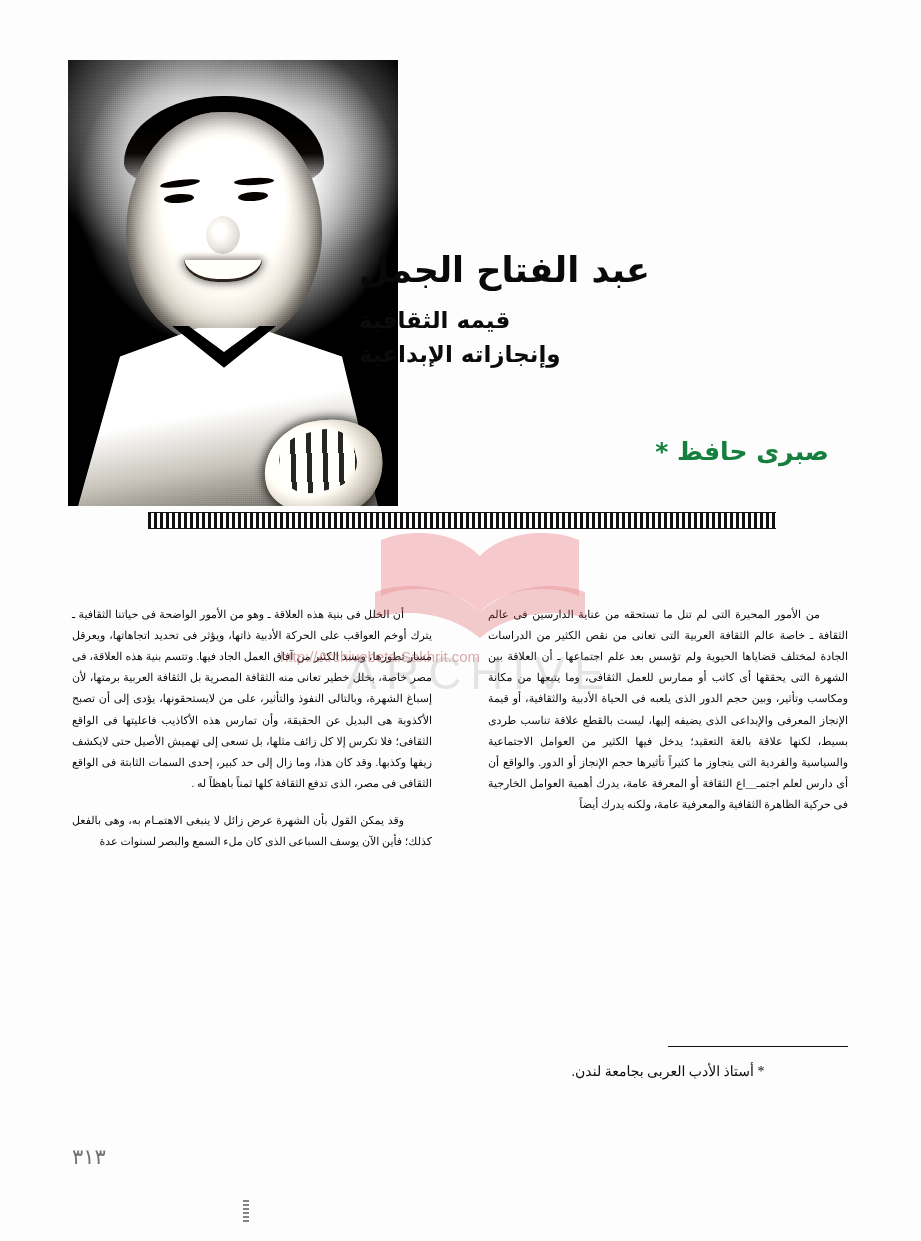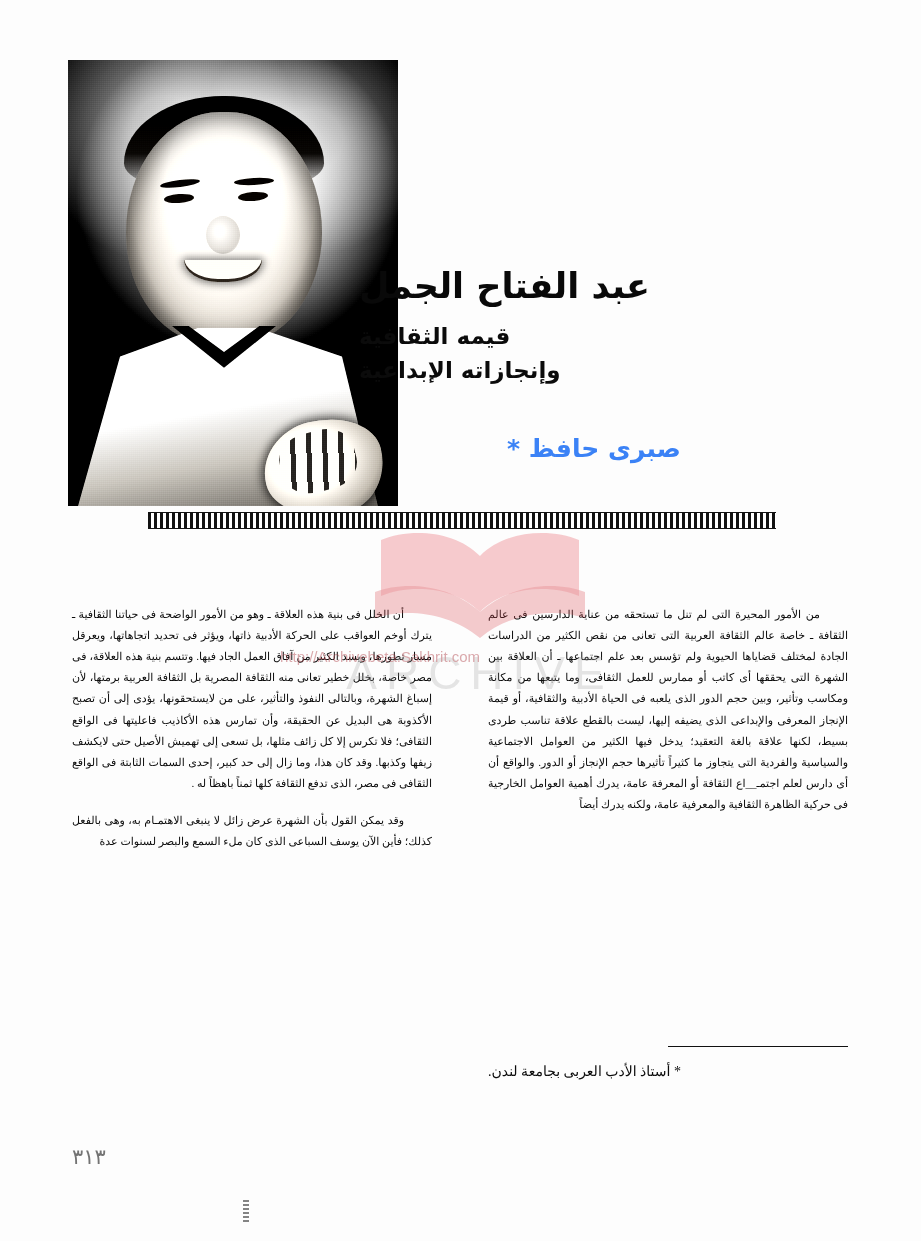--- a/index.html
+++ b/index.html
@@ -160,40 +160,40 @@
     text-align: left;
     direction: rtl;
   }
   .main-title {
     font-family: "DejaVu Sans", "Liberation Sans", sans-serif;
     font-weight: bold;
     font-size: 35px;
     letter-spacing: -0.5px;
     color: #090909;
     line-height: 1.15;
-    margin: 16px 0 14px 0;
+    margin: 0 0 14px 0;
     text-align: left;
   }
   .sub-title {
     font-family: "DejaVu Sans", "Liberation Sans", sans-serif;
     font-weight: bold;
     font-size: 23px;
     color: #0b0b0b;
     line-height: 1.45;
     margin: 0;
     text-align: left;
   }
   .author {
     font-family: "DejaVu Sans", "Liberation Sans", sans-serif;
     font-weight: bold;
     font-size: 25px;
-    color: #3b82f6;
-    margin-top: 47px;
+    color: #15803d;
+    margin-top: 66px;
     letter-spacing: 2px;
-    text-align: center;
+    text-align: right;
   }
 
   
   .rule {
     position: absolute;
     left: 148px;
     top: 512px;
     width: 628px;
     height: 15px;
     background: repeating-linear-gradient(90deg, #111 0 3px, #fff 3px 6px);
@@ -270,21 +270,21 @@
     background: #111;
   }
   .footnote {
     position: absolute;
     right: 0;
     top: 472px;
     width: 360px;
     font-size: 14px;
     line-height: 1.7;
     direction: rtl;
-    text-align: left;
+    text-align: center;
   }
 
   
   .page-number {
     position: absolute;
     left: 72px;
     top: 1145px;
     font-family: "DejaVu Sans", "Liberation Sans", sans-serif;
     font-size: 21px;
     letter-spacing: 1px;

